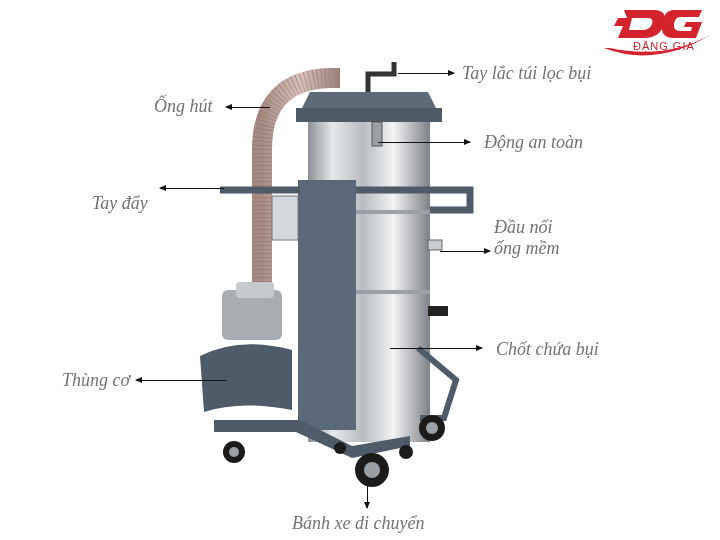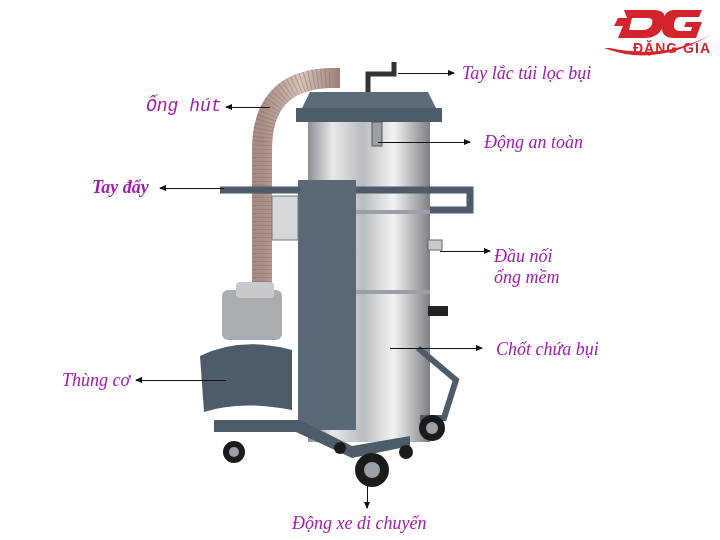--- a/index.html
+++ b/index.html
@@ -1,24 +1,24 @@
 <!DOCTYPE html>
 <html><head>
 <meta charset="utf-8">
 <style>
   html,body{margin:0;padding:0;background:#ffffff;}
   body{width:720px;height:540px;position:relative;overflow:hidden;font-family:"Liberation Serif","DejaVu Serif",serif;}
-  .label{position:absolute;color:#a21caf;font-style:italic;font-size:18px;white-space:nowrap;line-height:1.15;}
+  .label{position:absolute;color:#737373;font-style:italic;font-size:18px;white-space:nowrap;line-height:1.15;}
   .arrow{position:absolute;height:1px;background:#111;}
   .arrow.right::after{content:"";position:absolute;right:-1px;top:-3px;border-left:7px solid #111;border-top:3.5px solid transparent;border-bottom:3.5px solid transparent;}
   .arrow.left::before{content:"";position:absolute;left:-1px;top:-3px;border-right:7px solid #111;border-top:3.5px solid transparent;border-bottom:3.5px solid transparent;}
   .varrow{position:absolute;width:1px;background:#111;}
   .varrow::after{content:"";position:absolute;bottom:-1px;left:-3px;border-top:7px solid #111;border-left:3.5px solid transparent;border-right:3.5px solid transparent;}
   .logo{position:absolute;left:596px;top:4px;width:124px;height:62px;}
-  .logo-text{position:absolute;left:30px;top:36px;font-family:"Liberation Sans","DejaVu Sans",sans-serif;font-weight:bold;font-size:14px;color:#d3242e;letter-spacing:1px;padding-left:7px;}
+  .logo-text{position:absolute;left:30px;top:36px;font-family:"Liberation Sans","DejaVu Sans",sans-serif;font-weight:normal;font-size:11px;color:#d3242e;letter-spacing:1px;padding-left:7px;}
   .machine{position:absolute;left:170px;top:50px;width:330px;height:440px;}
 </style>
 </head>
 <body>
 
 <div class="logo">
   <svg width="124" height="62" viewBox="0 0 124 62">
     <path d="M28 6 L58 6 Q72 6 68 20 Q64 34 48 34 L22 34 L27 22 L18 22 L22 14 L31 14 Z" fill="#d3242e"></path>
     <path d="M36 14 L52 14 Q58 14 56 20 Q54 26 46 26 L33 26 Z" fill="#ffffff"></path>
     <path d="M78 6 L106 6 L103 13 L84 13 Q79 13 78 20 Q77 27 84 27 L95 27 L96 23 L88 23 L90 18 L106 18 L100 34 L78 34 Q64 34 66 20 Q68 6 78 6 Z" fill="#d3242e"></path>
@@ -88,21 +88,21 @@
 <div class="arrow right" style="left:378px;top:142px;width:92px;"></div>
 <div class="arrow left" style="left:226px;top:107px;width:44px;"></div>
 <div class="arrow left" style="left:160px;top:188px;width:64px;"></div>
 <div class="arrow right" style="left:440px;top:251px;width:50px;"></div>
 <div class="arrow right" style="left:390px;top:348px;width:92px;"></div>
 <div class="arrow left" style="left:136px;top:380px;width:90px;"></div>
 <div class="varrow" style="left:367px;top:486px;height:22px;"></div>
 
 <div class="label" style="left:462px;top:63px;">Tay lắc túi lọc bụi</div>
 <div class="label" style="left:484px;top:132px;">Động an toàn</div>
-<div class="label" style="left:146px;top:96px;font-family:Liberation Mono, monospace;">Ống hút</div>
-<div class="label" style="left:92px;top:177px;font-weight:bold;">Tay đẩy</div>
-<div class="label" style="left:494px;top:246px;">
+<div class="label" style="left:154px;top:96px;">Ống hút</div>
+<div class="label" style="left:92px;top:193px;">Tay đẩy</div>
+<div class="label" style="left:494px;top:217px;">
   <div>Đầu nối</div>
   <div>ống mềm</div>
 </div>
 <div class="label" style="left:496px;top:339px;">Chốt chứa bụi</div>
 <div class="label" style="left:62px;top:370px;">Thùng cơ</div>
-<div class="label" style="left:292px;top:513px;">Động xe di chuyển</div>
+<div class="label" style="left:292px;top:513px;">Bánh xe di chuyển</div>
 
 </body></html>

